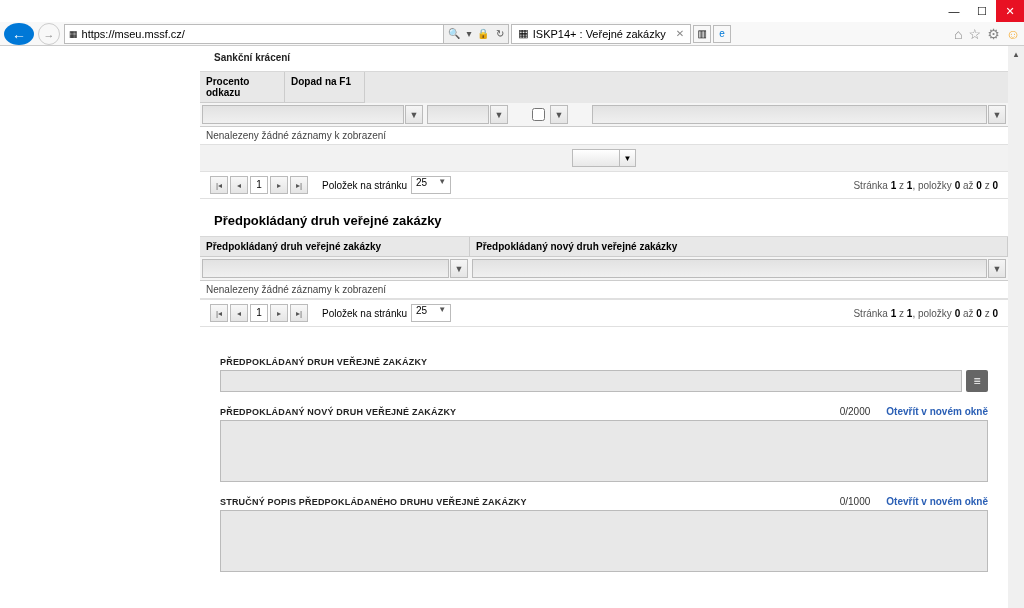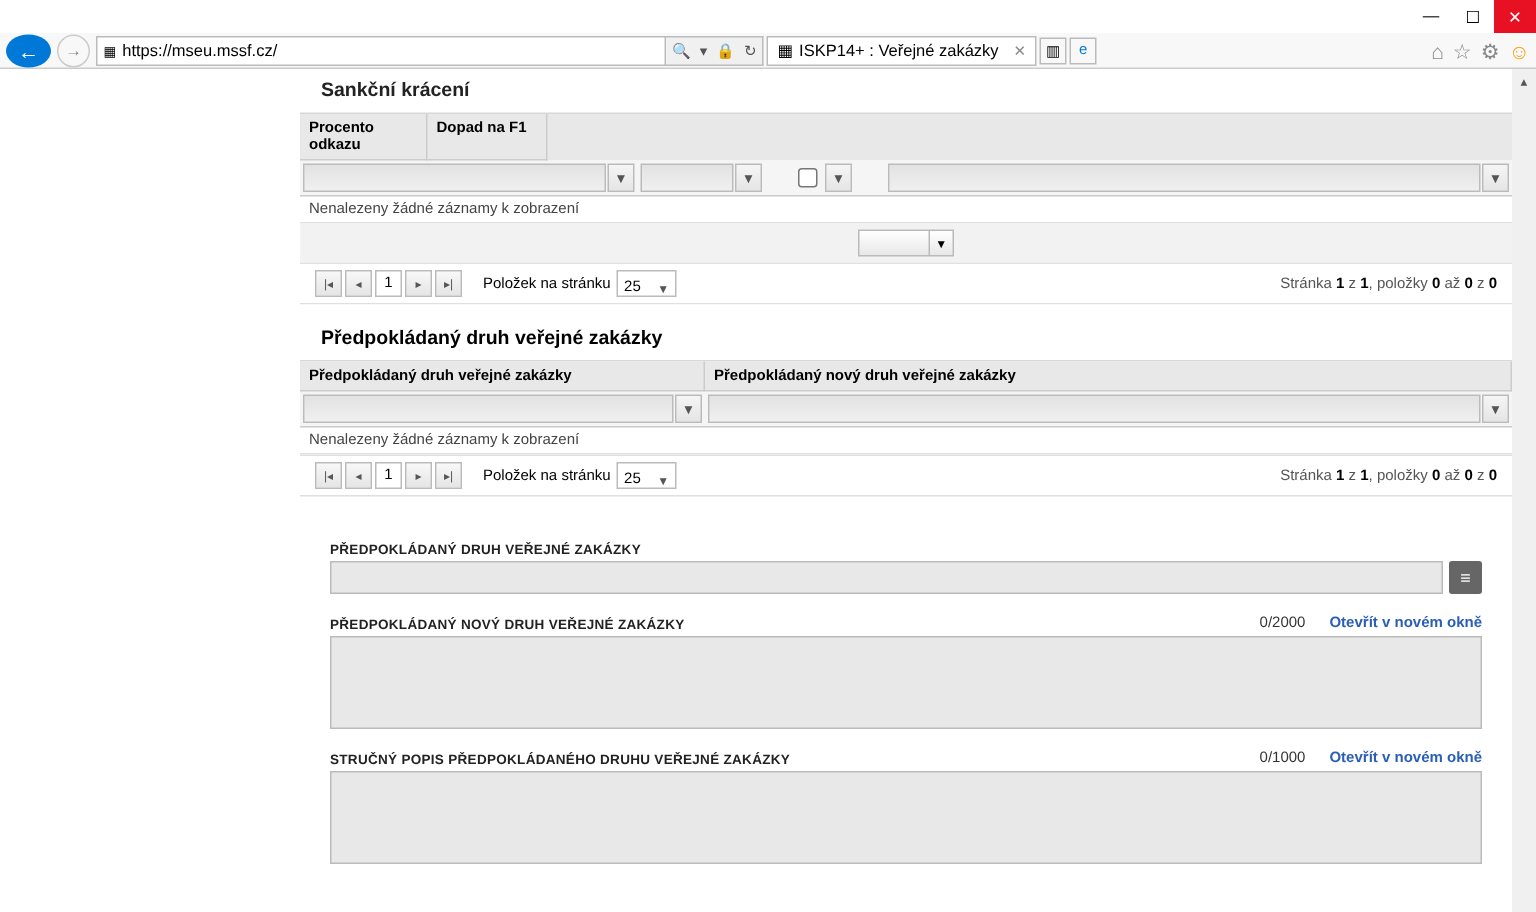--- a/index.html
+++ b/index.html
@@ -25,21 +25,21 @@
   .tab-mini { width: 18px; height: 18px; border: 1px solid #bbb; display: flex; align-items: center; justify-content: center; font-size: 10px; }
   .right-icons { margin-left: auto; display: flex; gap: 6px; color: #888; font-size: 14px; }
   
   
   .page { position: absolute; top: 46px; left: 0; right: 0; bottom: 0; display: flex; }
   .leftpad { width: 200px; background: #fff; }
   .content { flex: 1; background: #fff; position: relative; }
   .scrollbar-v { width: 16px; background: #f0f0f0; display: flex; flex-direction: column; }
   .scroll-arrow { height: 16px; display: flex; align-items: center; justify-content: center; font-size: 9px; color: #555; }
   
-  .section-title { font-weight: bold; font-size: 13px; color: #222; padding: 6px 14px 8px 14px; border-bottom: 1px solid #d8d8d8; background:#fff; }
+  .section-title { font-weight: bold; font-size: 10px; color: #222; padding: 6px 14px 8px 14px; border-bottom: 1px solid #d8d8d8; background:#fff; }
   
   .grid-head { display: flex; background: #e8e8e8; }
   .grid-head .col { padding: 4px 6px; font-size: 10px; font-weight: bold; border-right: 1px solid #ccc; border-bottom: 1px solid #ccc; }
   .col-a { flex: 0 0 225px; }
   .col-b { flex: 0 0 85px; }
   .col-c { flex: 0 0 80px; }
   .col-d { flex: 1; }
   
   .filter-row { display: flex; background: #f5f5f5; border-bottom: 1px solid #ccc; }
   .filter-cell { display: flex; align-items: center; padding: 2px; }
@@ -50,21 +50,21 @@
   .no-records { padding: 3px 6px; font-size: 10px; color: #444; border-bottom: 1px solid #e0e0e0; }
   
   .combo-row { background: #f2f2f2; padding: 4px 0; display: flex; justify-content: center; }
   .combo { width: 64px; height: 18px; border: 1px solid #bbb; background: linear-gradient(#fff,#e8e8e8); display: flex; }
   .combo-btn { width: 16px; border-left: 1px solid #bbb; display:flex; align-items:center; justify-content:center; font-size:8px; margin-left:auto; }
   
   .pager-row { display: flex; align-items: center; padding: 4px 10px; border-top: 1px solid #e0e0e0; border-bottom: 1px solid #e0e0e0; background:#fff; }
   .pager-btn { width: 18px; height: 18px; background: linear-gradient(#f8f8f8,#e5e5e5); border: 1px solid #bbb; display: flex; align-items: center; justify-content: center; font-size: 8px; color: #555; margin-right: 2px; }
   .pager-page { width: 18px; height: 18px; border: 1px solid #bbb; text-align: center; font-size: 10px; line-height: 16px; background:#fff; margin-right: 2px;}
   .pager-label { font-size: 10px; margin-left: 12px; margin-right: 4px; }
-  .pager-select { width: 40px; height: 18px; border: 1px solid #bbb; background:#fff; display:flex; align-items:flex-end; padding: 0 4px; font-size:10px; }
+  .pager-select { width: 40px; height: 18px; border: 1px solid #bbb; background:#fff; display:flex; align-items:flex-start; padding: 0 4px; font-size:10px; }
   .pager-sel-btn { margin-left:auto; font-size:8px; color:#555; }
   .pager-info { margin-left: auto; font-size: 10px; color: #555; }
   .pager-info b { color: #000; }
   
   .section-title2 { font-weight: bold; font-size: 13px; padding: 14px 14px 8px 14px; background:#fff; border-bottom: 1px solid #d8d8d8;}
   
   .grid2-head { display: flex; background: #e8e8e8; }
   .grid2-head .col { padding: 4px 6px; font-size: 10px; font-weight: bold; border-right: 1px solid #ccc; border-bottom: 1px solid #ccc;}
   .g2a { flex: 0 0 270px; }
   .g2b { flex: 1; }

